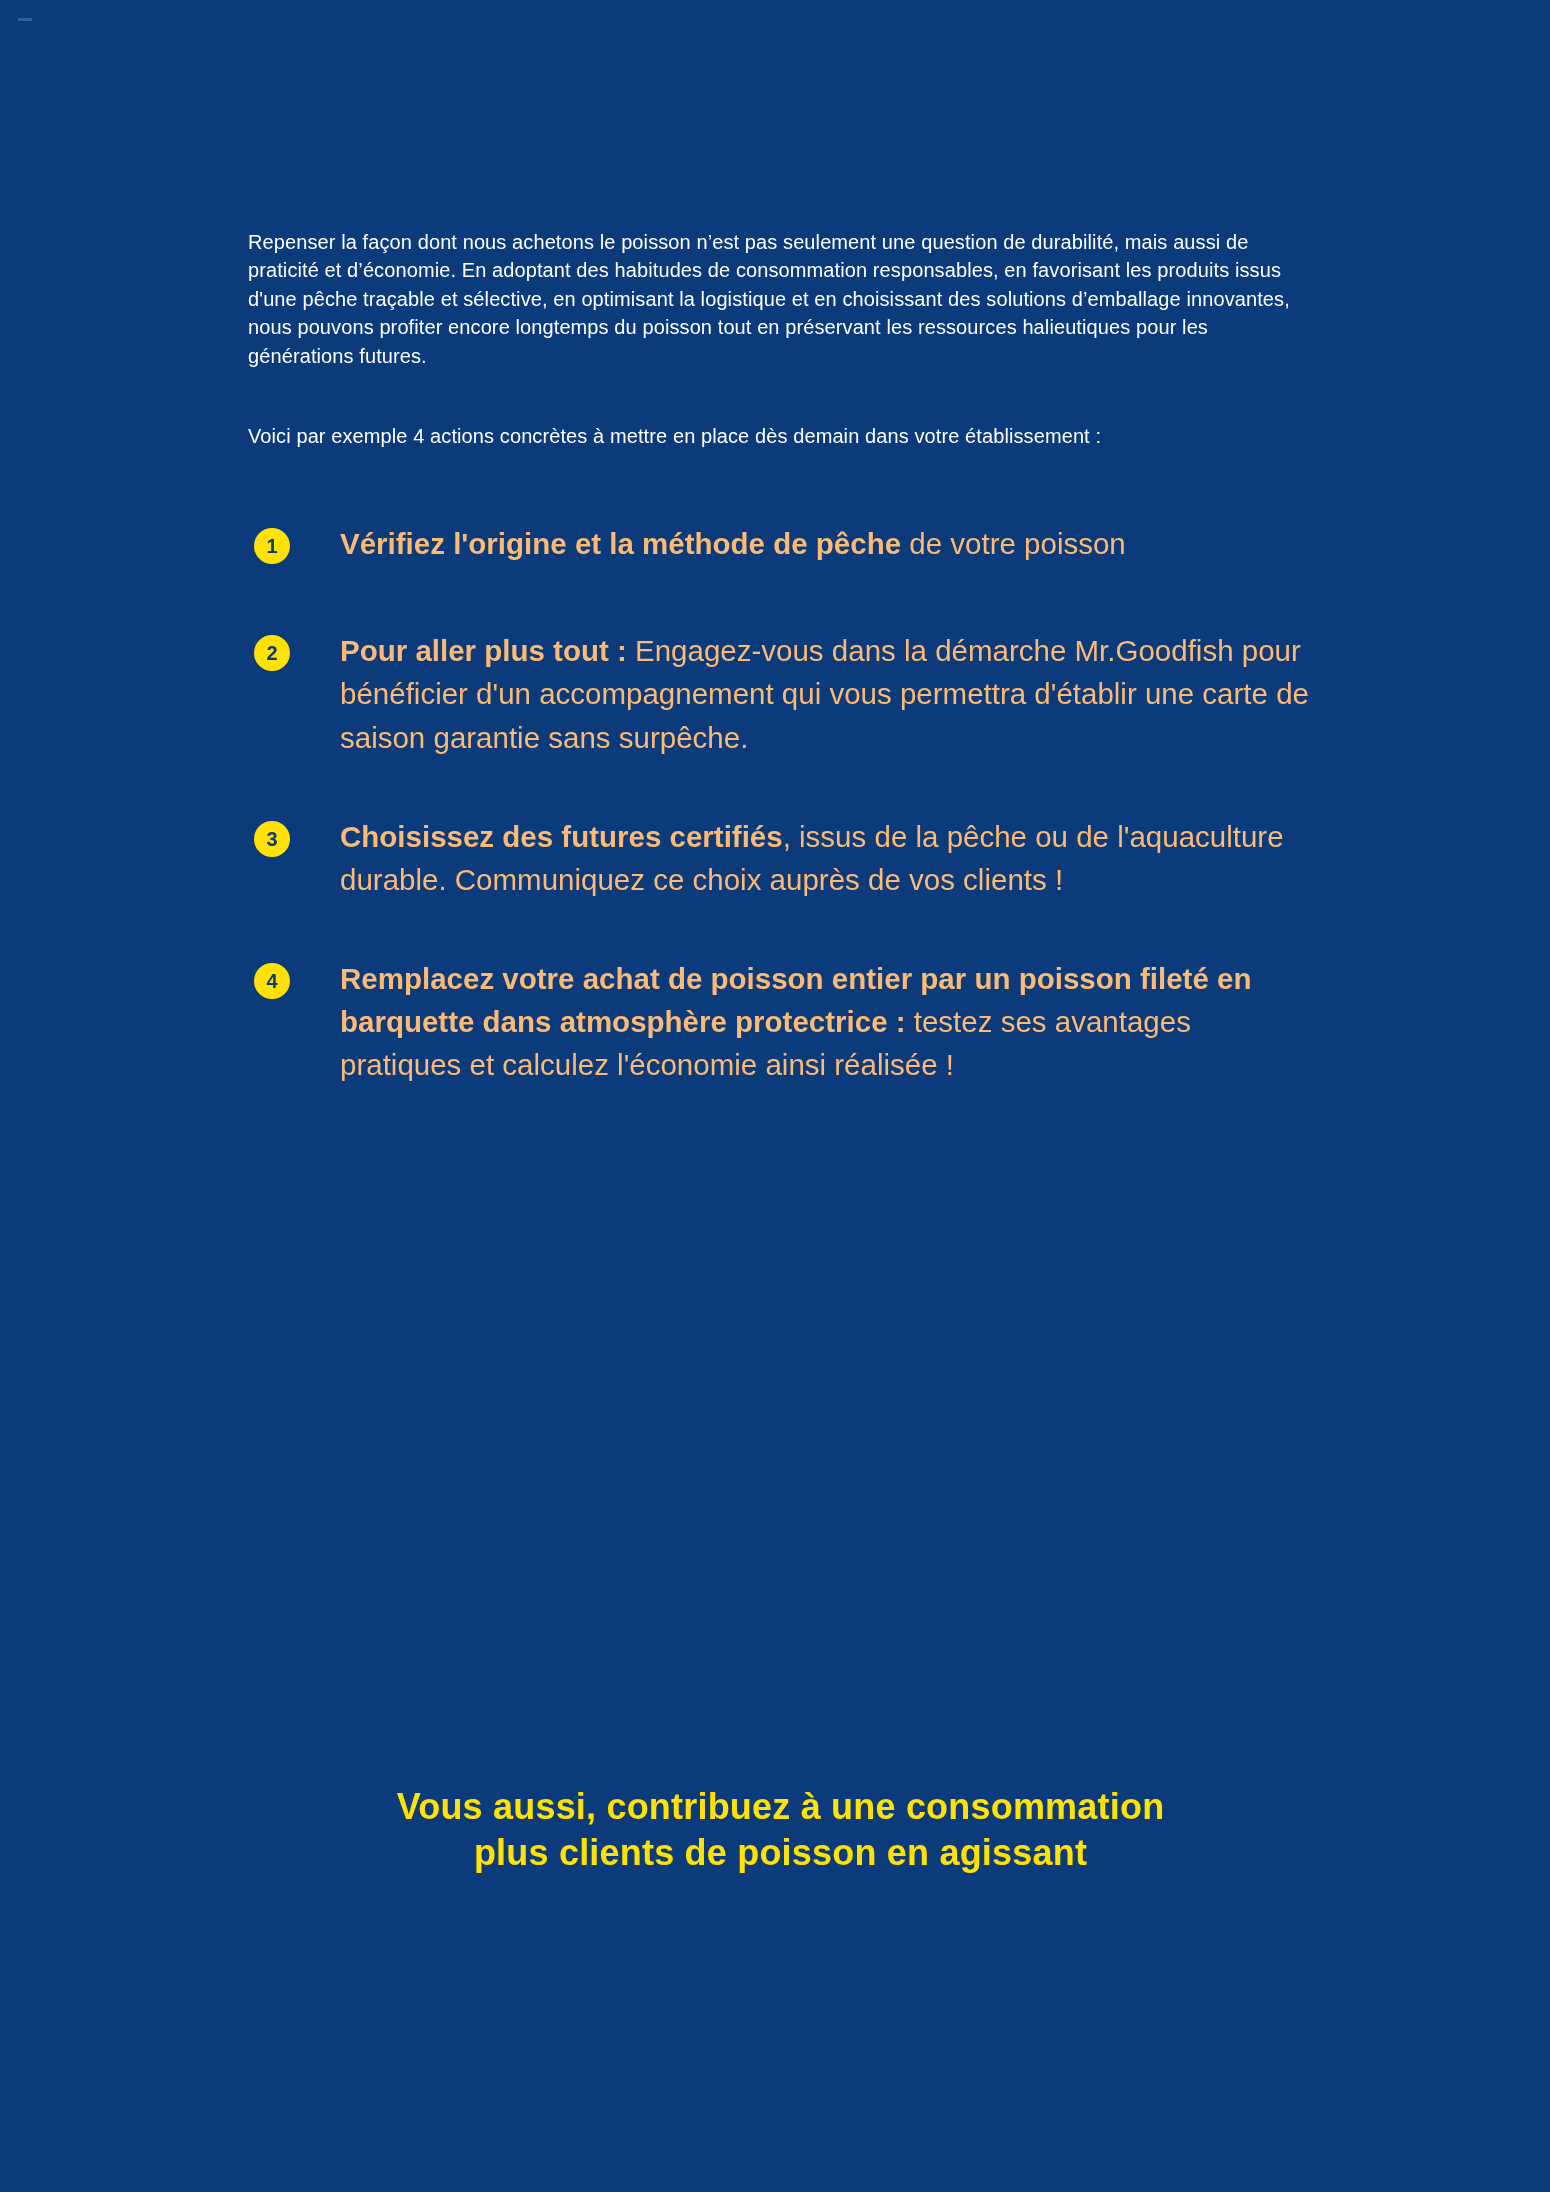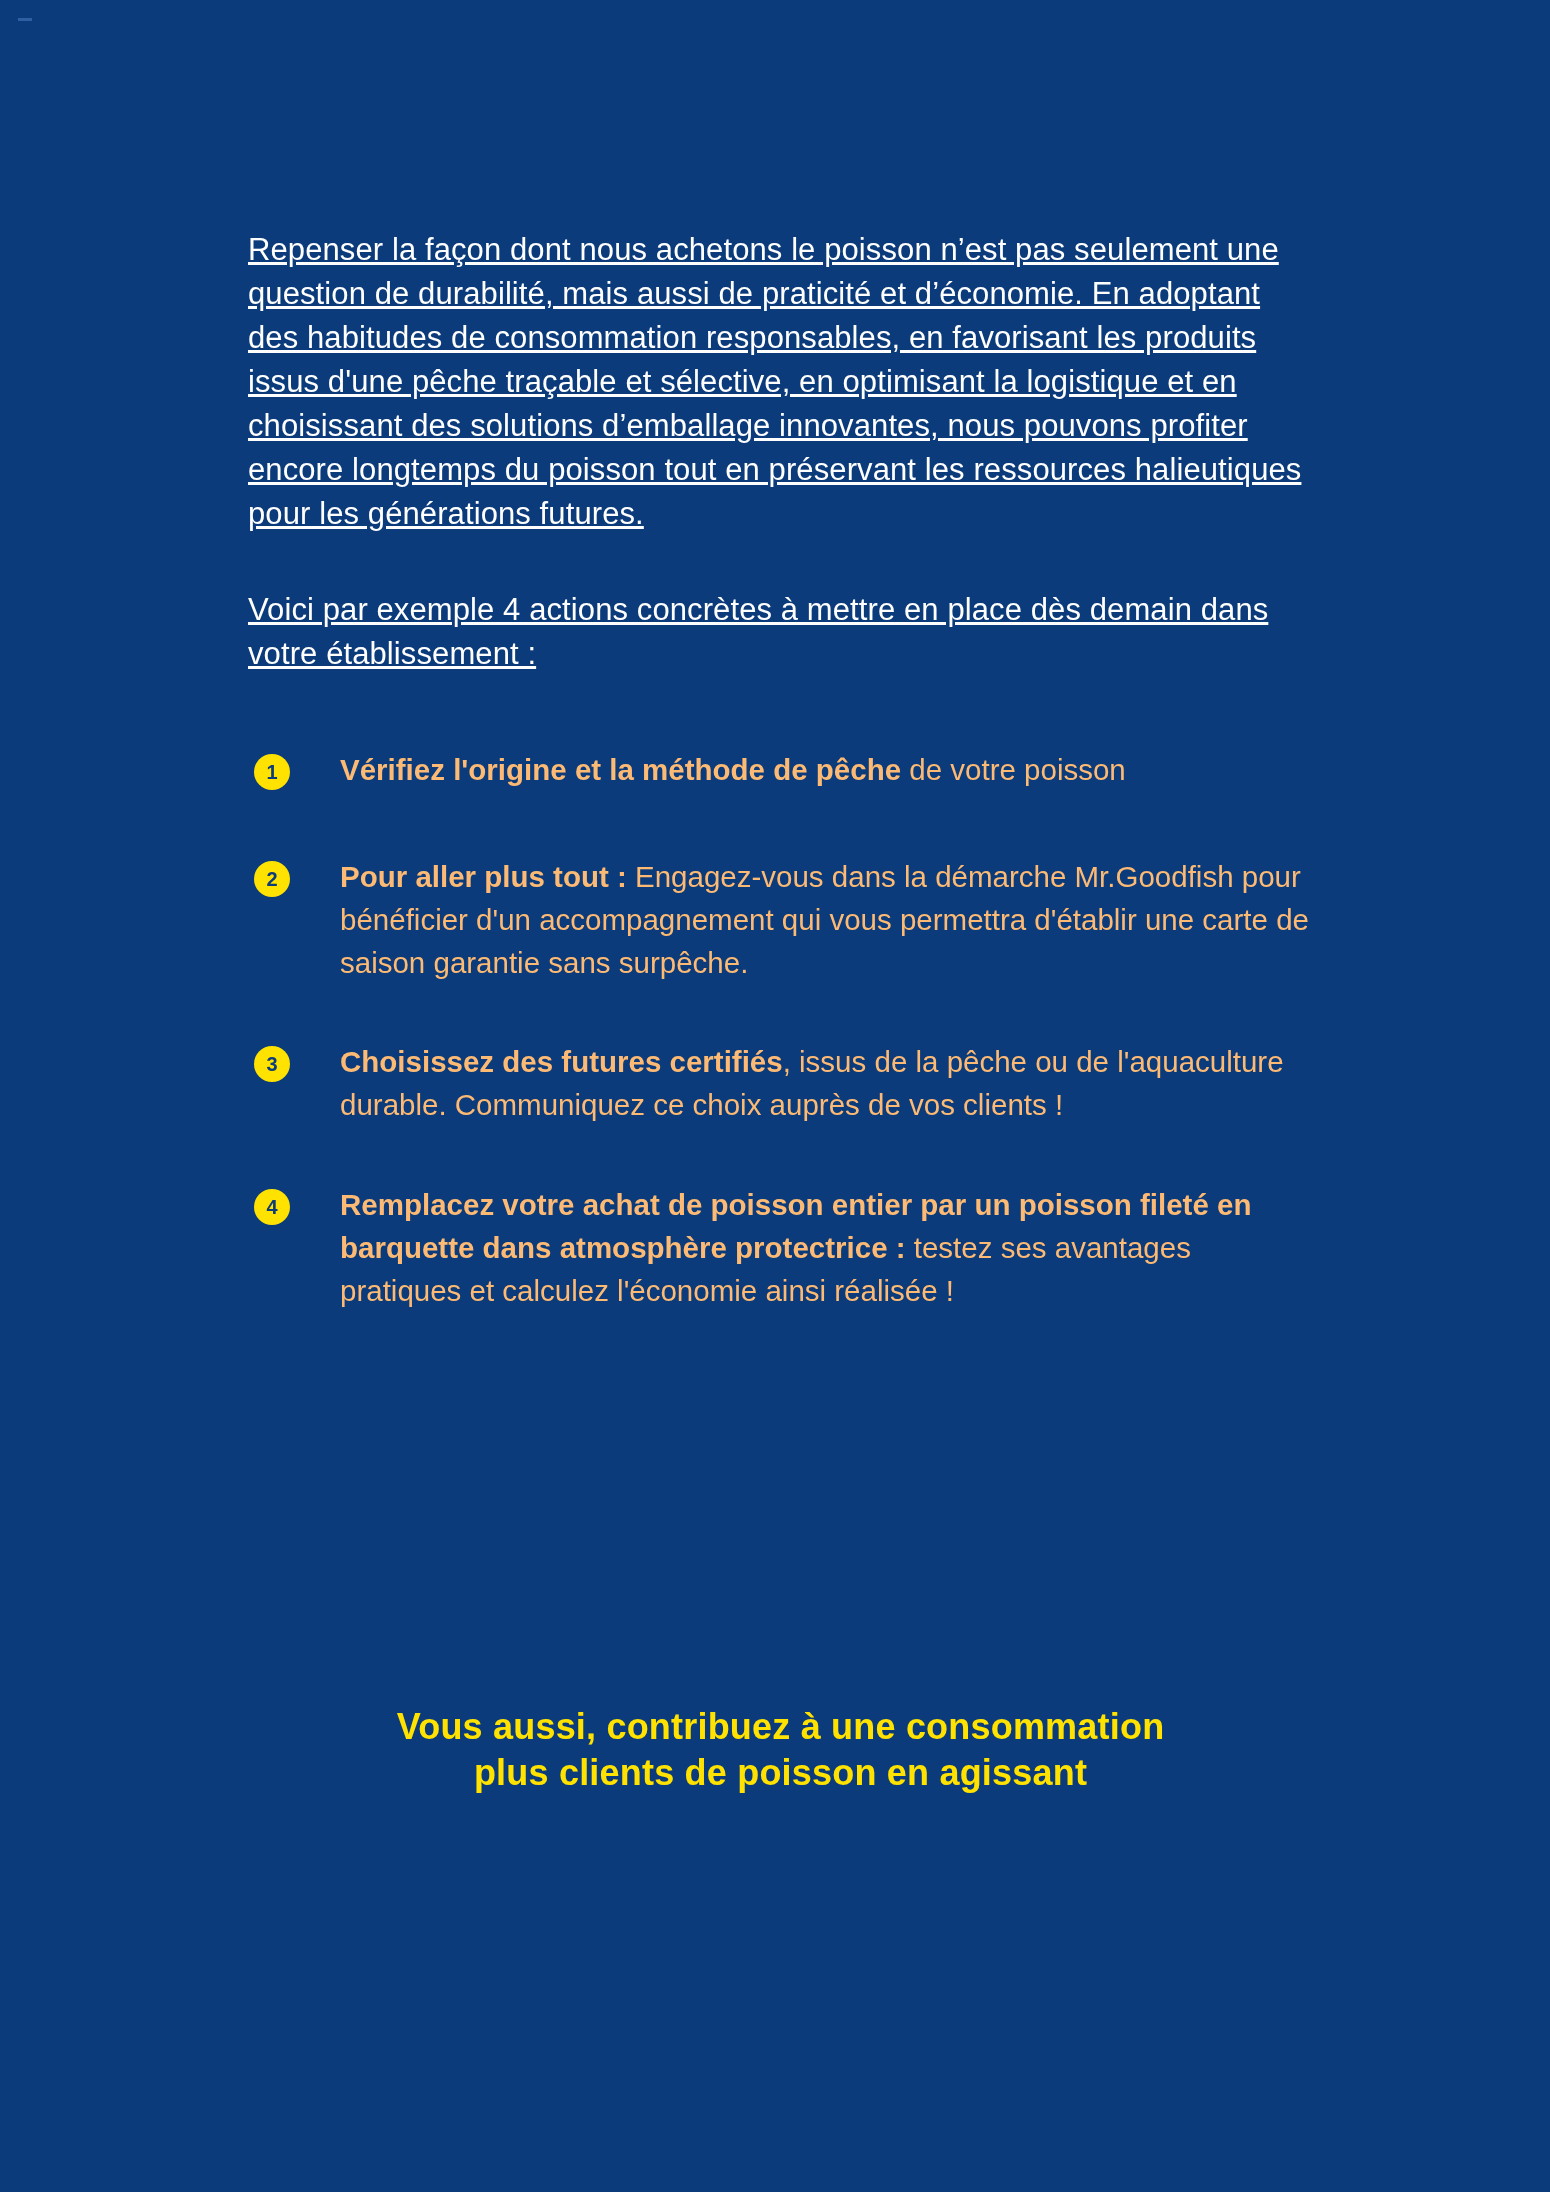--- a/index.html
+++ b/index.html
@@ -33,27 +33,26 @@
   }
 
   .content {
     position: absolute;
     left: 248px;
     top: 228px;
     width: 1065px;
   }
 
   .intro-para {
-    font-size: 31px;
+    font-size: 20px;
     line-height: 1.42;
     letter-spacing: 0.1px;
     color: #ffffff;
     margin: 0 0 36px 0;
     font-weight: 400;
-    text-decoration: underline;
   }
 
   .intro-para.second {
     margin-top: 52px;
     margin-bottom: 16px;
   }
 
   .actions {
     margin-top: 72px;
   }
@@ -95,21 +94,21 @@
     font-weight: 700;
   }
 
   .action-item.item-1 { margin-bottom: 64px; }
   .action-item.item-2 { margin-bottom: 56px; }
   .action-item.item-3 { margin-bottom: 56px; }
 
   .closing {
     position: absolute;
     left: 248px;
-    top: 1704px;
+    top: 1784px;
     width: 1065px;
     text-align: center;
     color: #ffe200;
     font-size: 36px;
     font-weight: 700;
     line-height: 1.28;
     letter-spacing: 0.2px;
   }
   .closing .line { display: block; }
 </style>

